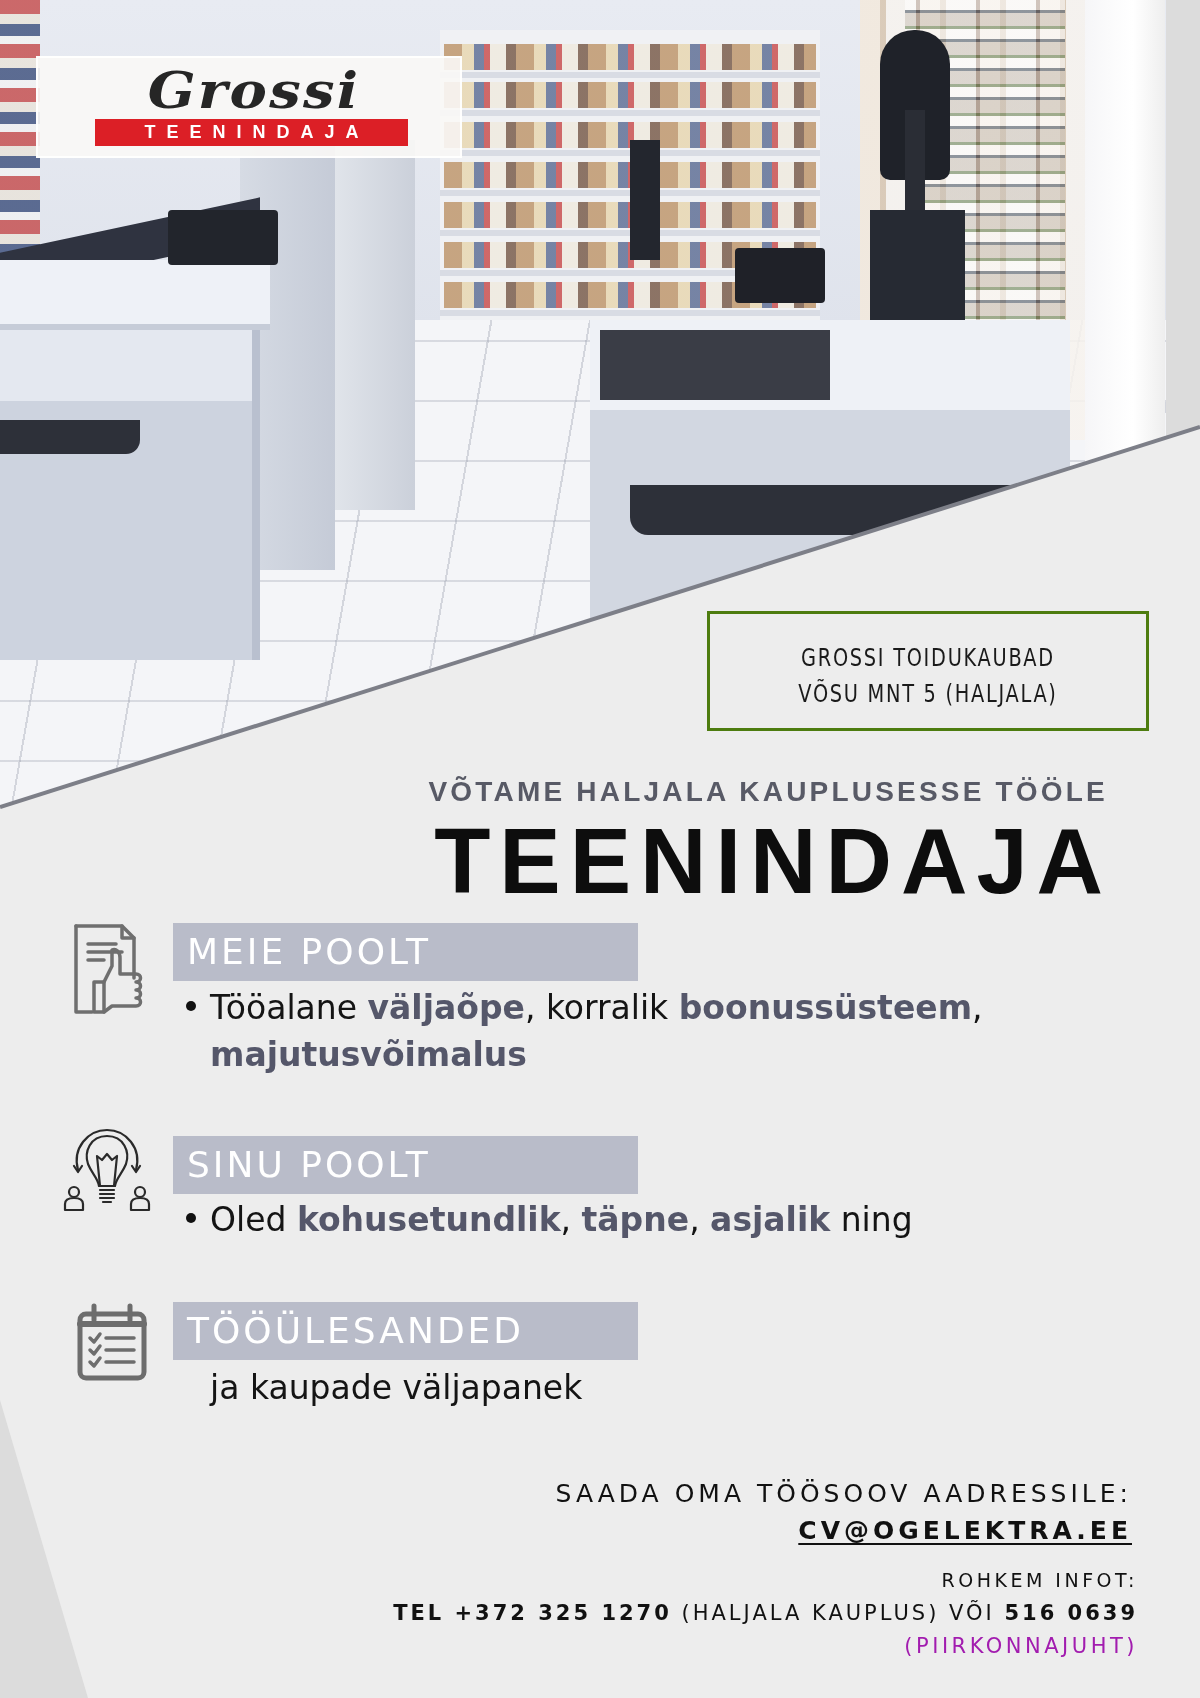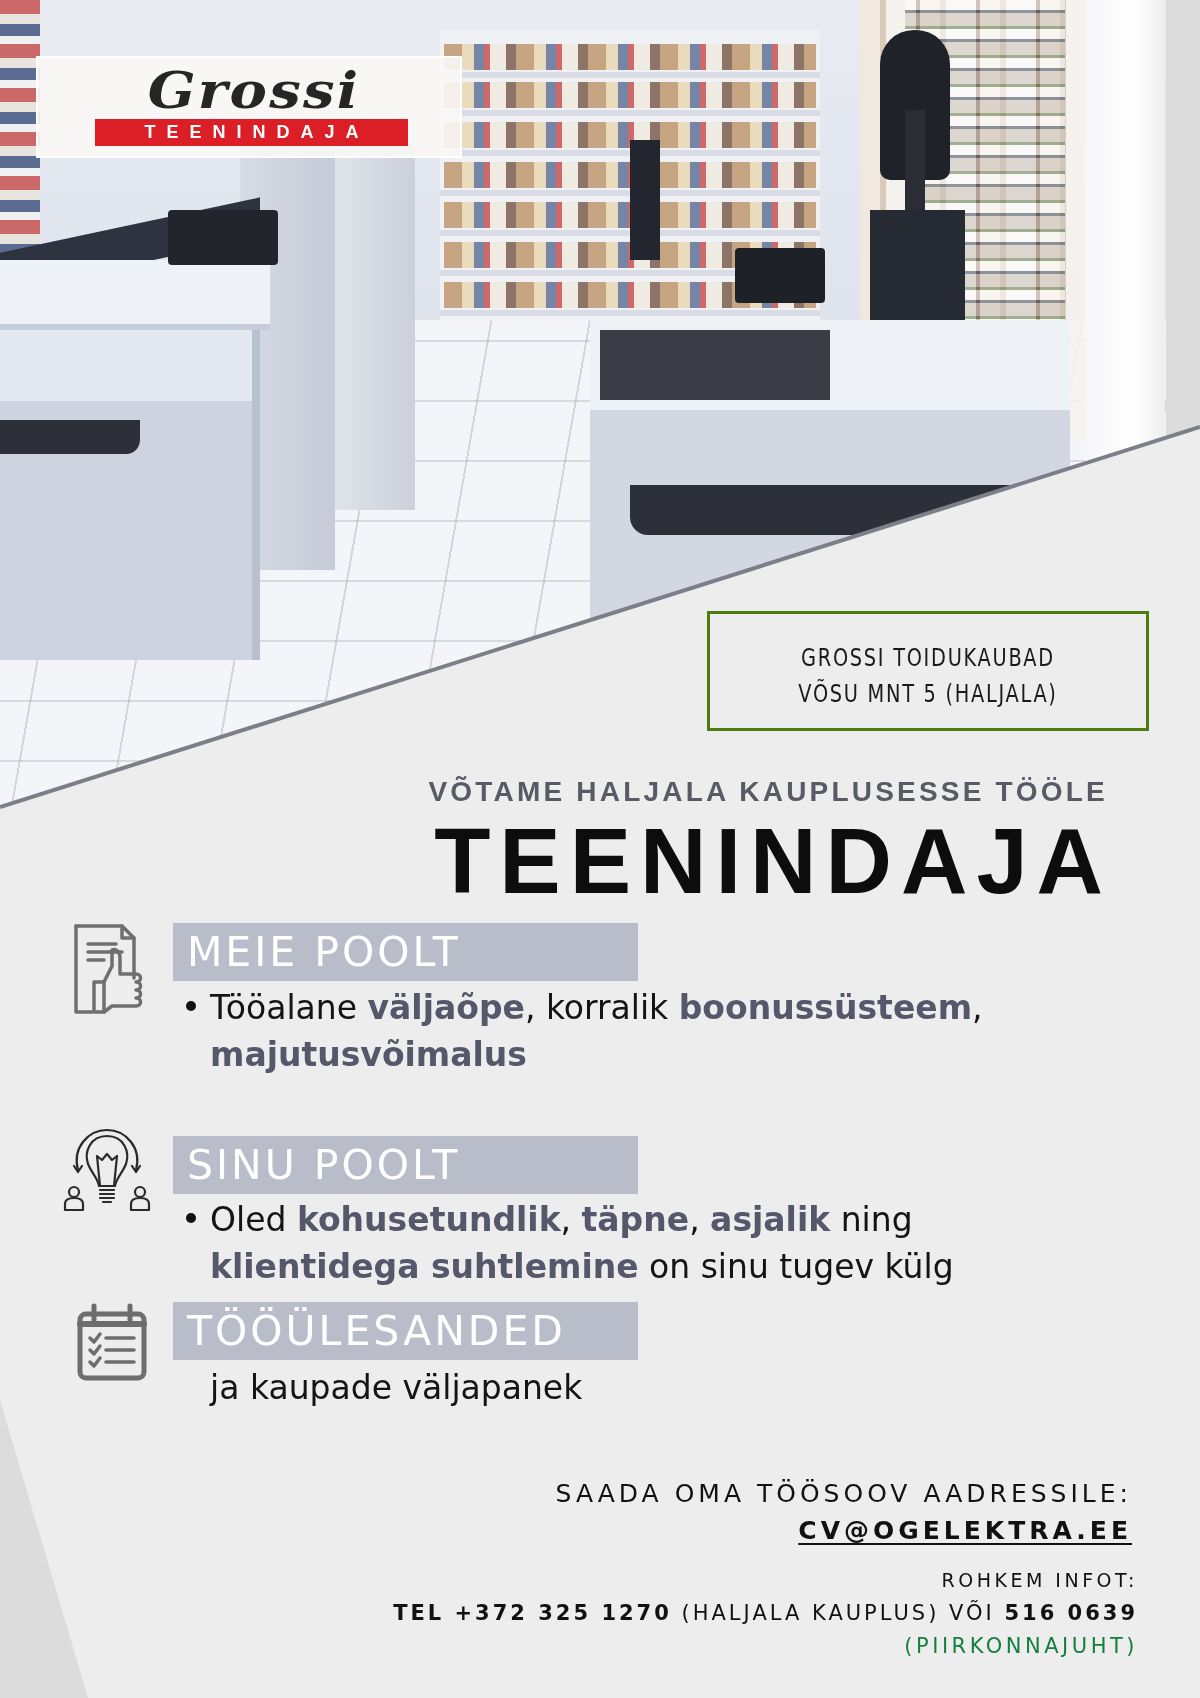--- a/index.html
+++ b/index.html
@@ -64,21 +64,21 @@
                   letter-spacing: 2px; line-height: 36px; color: #1a1a1a; transform: scaleX(.86); }
 
   
   .kicker { position: absolute; right: 92px; top: 776px; font-family: "Liberation Sans", sans-serif;
             font-weight: bold; font-size: 28px; letter-spacing: 3.2px; color: #585a66; }
   .title { position: absolute; right: 88px; top: 806px; font-family: "Liberation Sans", sans-serif;
            font-weight: bold; font-size: 92px; letter-spacing: 9px; color: #0d0d0d; line-height: 110px; margin-left: 34px; }
 
   
   .section-bar { position: absolute; left: 173px; width: 465px; height: 58px; background: #b9bcc9;
-                 color: #ffffff; font-family: "DejaVu Sans", sans-serif; font-size: 41px; letter-spacing: 3px;
+                 color: #ffffff; font-family: "DejaVu Sans", sans-serif; font-size: 36px; letter-spacing: 3px;
                  line-height: 58px; padding-left: 14px; }
   .section-text { position: absolute; left: 180px; width: 980px; font-family: "DejaVu Sans", sans-serif;
                   font-size: 33px; line-height: 47px; color: #141414; }
   .section-text .b { font-weight: bold; color: #55576a; }
   .bullet { display: inline-block; width: 10px; height: 10px; border-radius: 50%; background: #111;
             margin: 0 14px 8px 6px; vertical-align: middle; }
   .indent { padding-left: 30px; }
 
   .icon { position: absolute; }
 
@@ -87,21 +87,21 @@
                 font-size: 25px; letter-spacing: 4px; color: #111; }
   .email { position: absolute; right: 68px; top: 1516px; font-family: "DejaVu Sans", sans-serif;
            font-weight: bold; font-size: 25px; letter-spacing: 4px; color: #111; text-decoration: underline;
            text-underline-offset: 4px; }
   .info-label { position: absolute; right: 62px; top: 1569px; font-family: "DejaVu Sans", sans-serif;
                 font-size: 19px; letter-spacing: 3.5px; color: #111; }
   .info-line { position: absolute; right: 62px; top: 1601px; font-family: "DejaVu Sans", sans-serif;
                font-size: 21px; letter-spacing: 3px; color: #111; white-space: nowrap; }
   .info-line .b { font-weight: bold; }
   .info-line2 { position: absolute; right: 62px; top: 1634px; font-family: "DejaVu Sans", sans-serif;
-                font-size: 21px; letter-spacing: 3.5px; color: #15803d; }
+                font-size: 21px; letter-spacing: 3.5px; color: #a21caf; }
 </style>
 </head>
 <body>
 
 <svg class="bg-strip-left" width="1200" height="1698">
   <polygon points="0,1400 0,1698 88,1698" fill="#dcdcdc"></polygon>
 </svg>
 
 <div class="photo">
   <div class="photo-inner"></div>
@@ -186,21 +186,20 @@
     <path d="M12 38 L16 44 L20 38 M70 38 L74 44 L78 38"></path>
     <circle cx="12" cy="64" r="5"></circle>
       <path d="M3 82 V76 C3 72 6 70 12 70 C18 70 21 72 21 76 V82 Z"></path>
     <circle cx="78" cy="64" r="5"></circle>
       <path d="M69 82 V76 C69 72 72 70 78 70 C84 70 87 72 87 76 V82 Z"></path>
   </g>
 </svg>
 <div class="section-bar" style="top:1136px">SINU POOLT</div>
 <div class="section-text" style="top:1196px">
   <div><span class="bullet"></span><span>Oled </span><span class="b">kohusetundlik</span><span>, </span><span class="b">täpne</span><span>, </span><span class="b">asjalik</span><span> ning</span></div>
-  <div class="indent"><span class="b">klientidega suhtlemine</span><span> on sinu tugev külg</span></div>
 </div>
 
 <svg class="icon" style="left:76px;top:1302px" width="72" height="80" viewBox="0 0 72 80">
   <g fill="none" stroke="#6d6d6d" stroke-linecap="round" stroke-linejoin="round">
     <rect x="4" y="12" width="64" height="64" rx="6" stroke-width="5"></rect>
     <path d="M4 22 H68" stroke-width="6"></path>
     <path d="M18 4 V18 M54 4 V18" stroke-width="5"></path>
     <path d="M14 36 L18 40 L24 32 M30 36 H58" stroke-width="3.5"></path>
     <path d="M14 48 L18 52 L24 44 M30 48 H58" stroke-width="3.5"></path>
     <path d="M14 60 L18 64 L24 56 M30 60 H58" stroke-width="3.5"></path>

